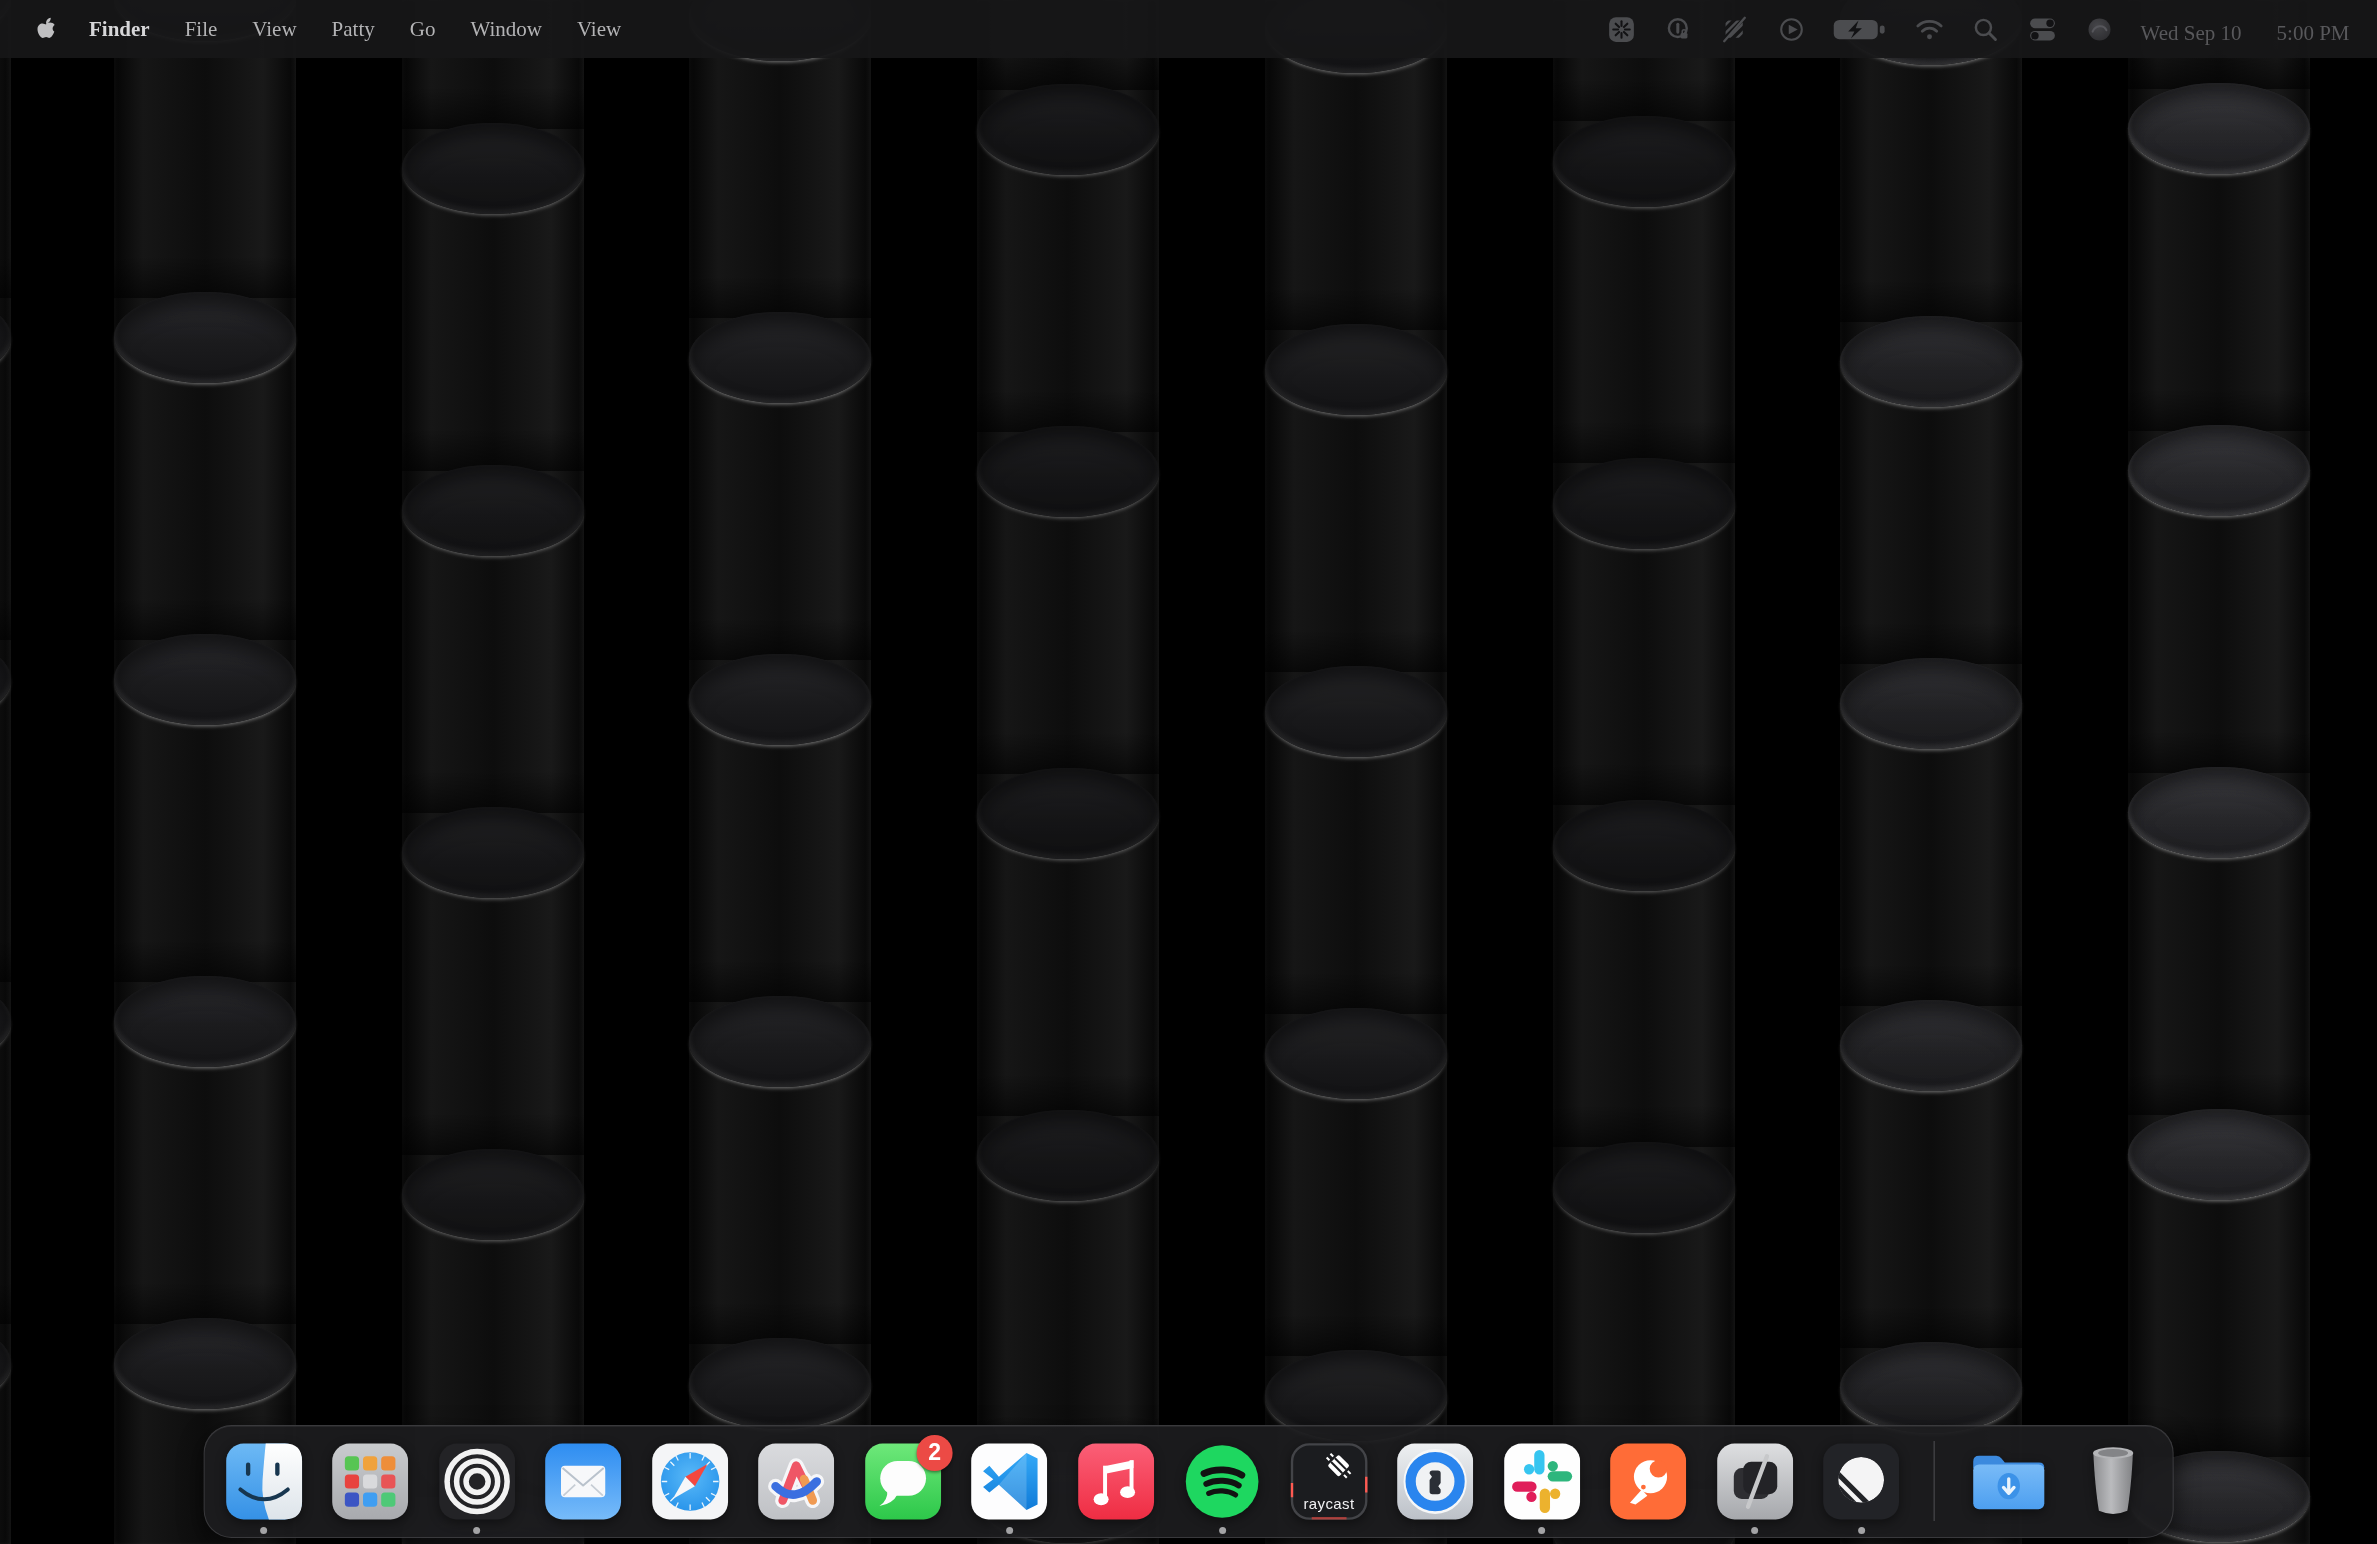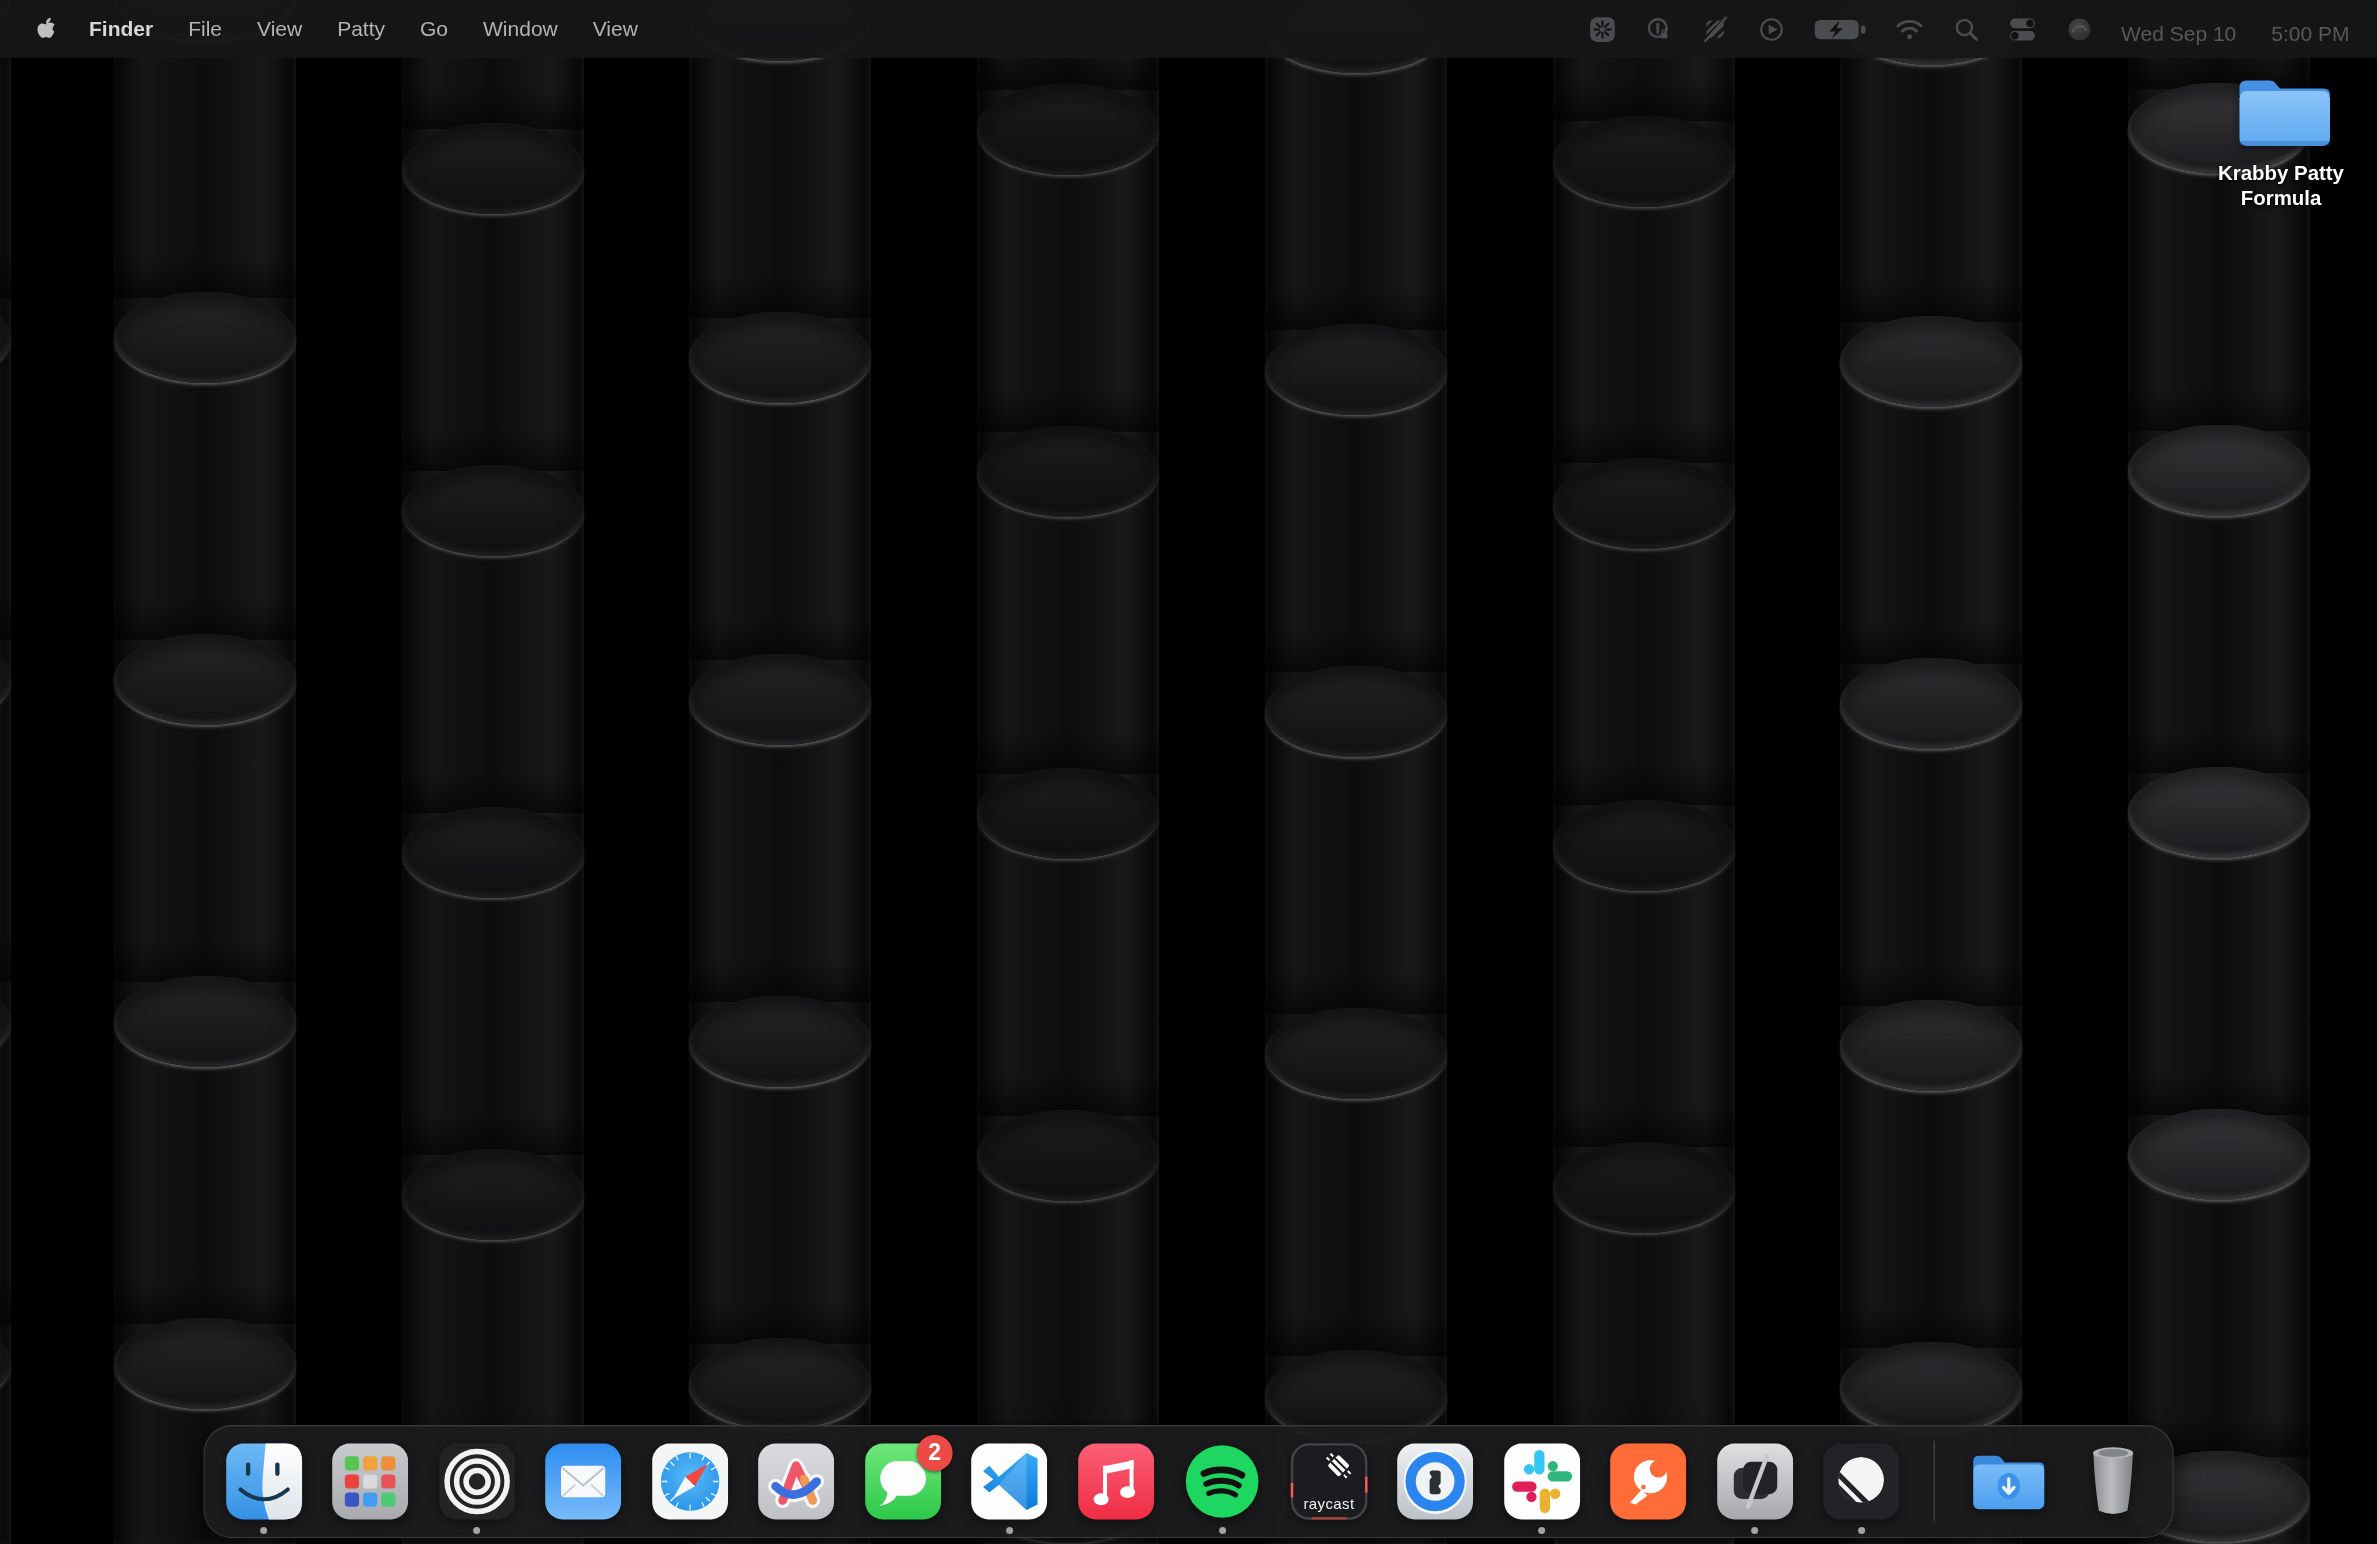--- a/index.html
+++ b/index.html
@@ -15,21 +15,21 @@
     box-shadow:inset -3.1px 0 6.3px -2.4px rgba(255,255,255,.10),inset 3.1px 0 6.3px -2.4px rgba(255,255,255,.05);}
   .wp-joint{position:absolute;left:0;border-radius:50%;
     background:linear-gradient(180deg,#27272a 0%,#1a1a1c 55%,#131315 100%);
     box-shadow:0 3.1px 3.9px -1.6px rgba(255,255,255,.38),inset 0 -3.1px 6.3px rgba(255,255,255,.10),inset 0 11px 19px rgba(0,0,0,.55);}
   .wp-shadow{position:absolute;left:0;width:100%;height:42px;
     background:linear-gradient(180deg,rgba(0,0,0,0),rgba(0,0,0,.6));}
 
   
   #menubar{position:absolute;top:0;left:0;right:0;height:58px;
     background:rgba(23,23,24,.92);display:flex;align-items:center;
-    justify-content:space-between;padding:0 27.5px 0 34px;box-sizing:border-box;z-index:30;}
+    justify-content:space-between;padding:0 27.5px 0 34px;box-sizing:border-box;z-index:30;font-family:Liberation Serif, serif;}
   .mb-left{display:flex;align-items:center;}
   .apple-glyph{display:flex;align-items:center;margin-right:31px;}
   .apple-glyph svg{height:27px;width:auto;display:block;}
   #menu-items{display:flex;gap:35px;}
   .menu-item{font-size:21px;color:#b3b3b5;line-height:58px;white-space:nowrap;}
   .menu-item.bold{font-weight:700;color:#d6d6d8;}
   .mb-right{display:flex;align-items:flex-end;}
   #status-icons{display:flex;align-items:center;gap:23.6px;color:#4b4c4f;}
   .status-icon{display:flex;align-items:center;}
   .status-icon svg{height:33px;width:auto;display:block;}
@@ -280,34 +280,20 @@
      <circle cx="24" cy="24" r="16" fill="url(#sir)"></circle>
      <path d="M14,27 C18,18 30,16 34,25" stroke="#56565b" stroke-width="3" fill="none" stroke-linecap="round"></path>
             </svg>
           </span>
         </div>
       <span class="mb-date">Wed Sep 10</span>
       <span class="mb-time">5:00 PM</span>
     </div>
   </header>
 
-  <div id="desktop-folder">
-    <svg viewBox="0 0 120 100">
-      <defs>
-        <linearGradient id="fldDesk" x1="0" y1="0" x2="0" y2="1">
-          <stop offset="0" stop-color="#8ac4f8"></stop>
-            <stop offset="1" stop-color="#5fa9f1"></stop>
-        </linearGradient>
-      </defs>
-      <path d="M8,30 v-10 q0-9 9-9 h28 q5 0 8 4 l5 6 h54 q8 0 8 8 v1 z" fill="#4690e4"></path>
-      <rect x="8" y="24" width="112" height="68" rx="9" fill="url(#fldDesk)"></rect>
-      <rect x="8" y="86" width="112" height="6" rx="3" fill="rgba(35,95,175,.35)"></rect>
-    </svg>
-    <span class="folder-label">Krabby Patty Formula</span>
-  </div>
 
   <div id="dock">
     <div id="dock-items">
         <div class="dock-item"><span><svg viewBox="0 0 100 100">
   <defs>
                 <linearGradient id="finL" x1="0" y1="0" x2="0" y2="1">
                   <stop offset="0" stop-color="#6db9f5"></stop>
                   <stop offset="1" stop-color="#3591e6"></stop>
                 </linearGradient>
   <linearGradient id="finR" x1="0" y1="0" x2="0" y2="1">

